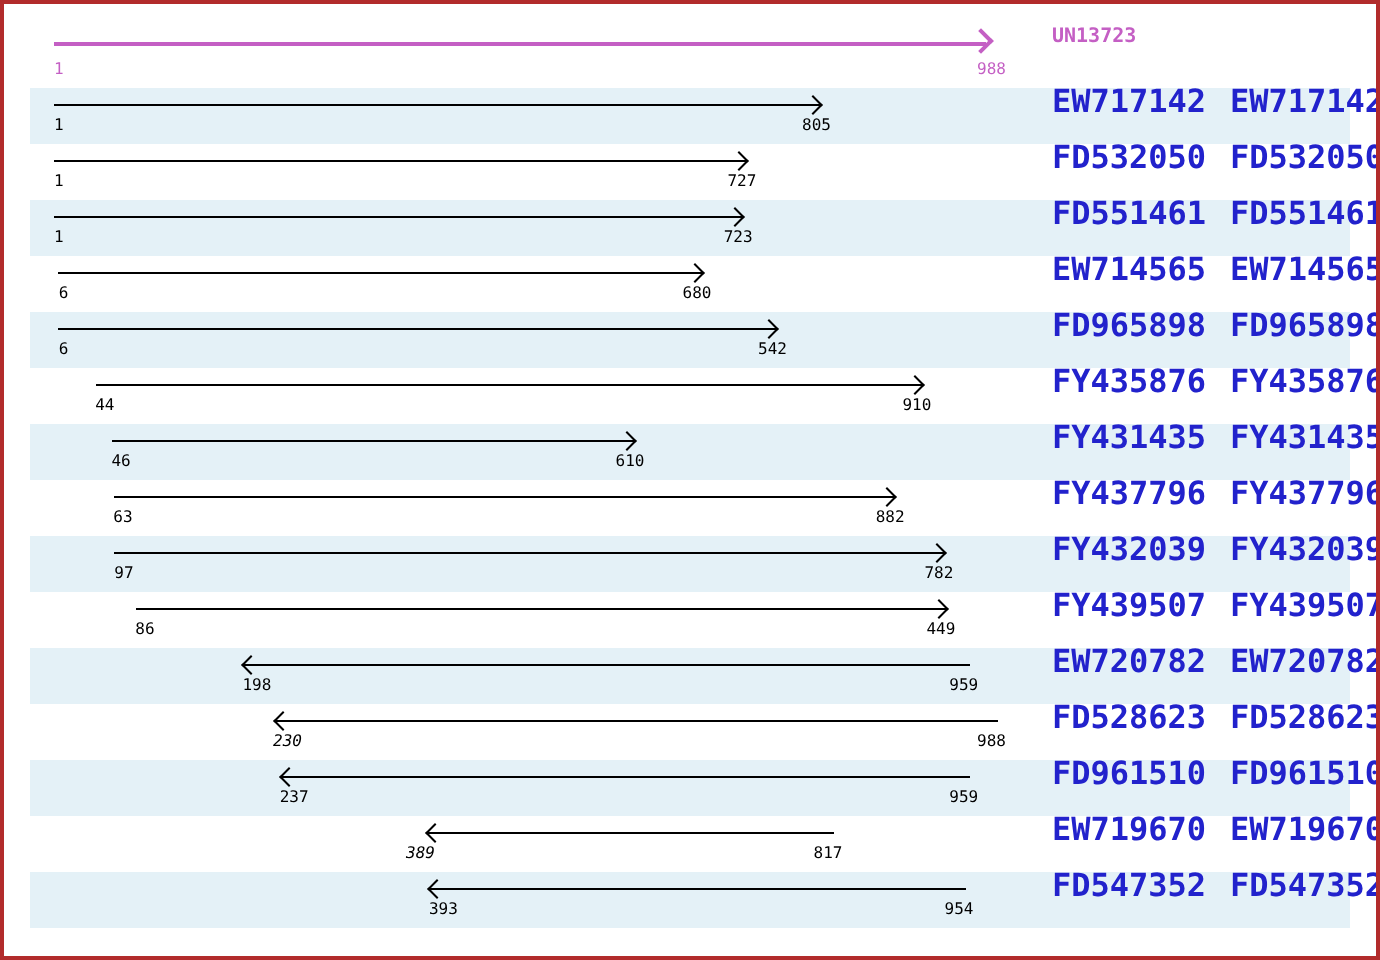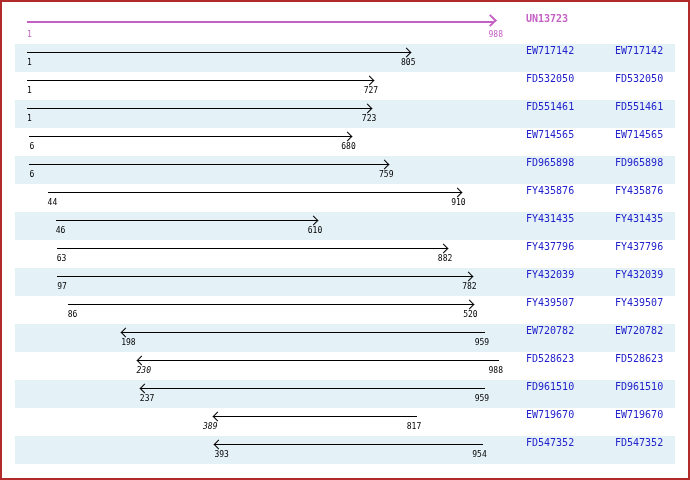--- a/index.html
+++ b/index.html
@@ -65,21 +65,21 @@
   .row .head.right { transform: rotate(45deg); }
   .row .head.left  { transform: rotate(225deg); }
   .row .num {
     position: absolute; top: 14px;
     font-size: 8px; line-height: 9px;
     color: var(--arrow, #000000);
   }
   .row .num.end { width: 44px; text-align: right; }
   .row .label {
     position: absolute; top: 1px;
-    font-size: 10px; line-height: 12px; font-weight: normal;
+    font-size: 16px; line-height: 12px; font-weight: bold;
     color: var(--label, #2222cc);
     text-decoration: none; cursor: pointer;
   }
   .row .label.col1 { left: 511px; }
   .row .label.col2 { left: 600px; }
 </style>
 </head>
 <body>
 
 <div class="page">
@@ -122,21 +122,21 @@
     <div class="head right" style="left: 328.709px;"></div>
     <div class="num start" style="left: 14.3911px;">6</div>
     <div class="num end" style="left: 296.709px;">680</div>
     <a class="label col1">EW714565</a>
     <a class="label col2">EW714565</a>
   </div>
       <div class="row stripe">
     <div class="shaft" style="left: 14.3911px; width: 360.097px;"></div>
     <div class="head right" style="left: 366.488px;"></div>
     <div class="num start" style="left: 14.3911px;">6</div>
-    <div class="num end" style="left: 334.488px;">759</div>
+    <div class="num end" style="left: 334.488px;">542</div>
     <a class="label col1">FD965898</a>
     <a class="label col2">FD965898</a>
   </div>
       <div class="row">
     <div class="shaft" style="left: 32.5633px; width: 414.136px;"></div>
     <div class="head right" style="left: 438.699px;"></div>
     <div class="num start" style="left: 32.5633px;">44</div>
     <div class="num end" style="left: 406.699px;">910</div>
     <a class="label col1">FY435876</a>
     <a class="label col2">FY435876</a>
@@ -162,21 +162,21 @@
     <div class="head right" style="left: 449.698px;"></div>
     <div class="num start" style="left: 42.1277px;">97</div>
     <div class="num end" style="left: 417.698px;">782</div>
     <a class="label col1">FY432039</a>
     <a class="label col2">FY432039</a>
   </div>
       <div class="row">
     <div class="shaft" style="left: 52.6484px; width: 406.006px;"></div>
     <div class="head right" style="left: 450.655px;"></div>
     <div class="num start" style="left: 52.6484px;">86</div>
-    <div class="num end" style="left: 418.655px;">520</div>
+    <div class="num end" style="left: 418.655px;">449</div>
     <a class="label col1">FY439507</a>
     <a class="label col2">FY439507</a>
   </div>
       <div class="row stripe">
     <div class="shaft" style="left: 106.209px; width: 363.923px;"></div>
     <div class="head left" style="left: 107.209px;"></div>
     <div class="num start" style="left: 106.209px;">198</div>
     <div class="num end" style="left: 430.132px;">959</div>
     <a class="label col1">EW720782</a>
     <a class="label col2">EW720782</a>

